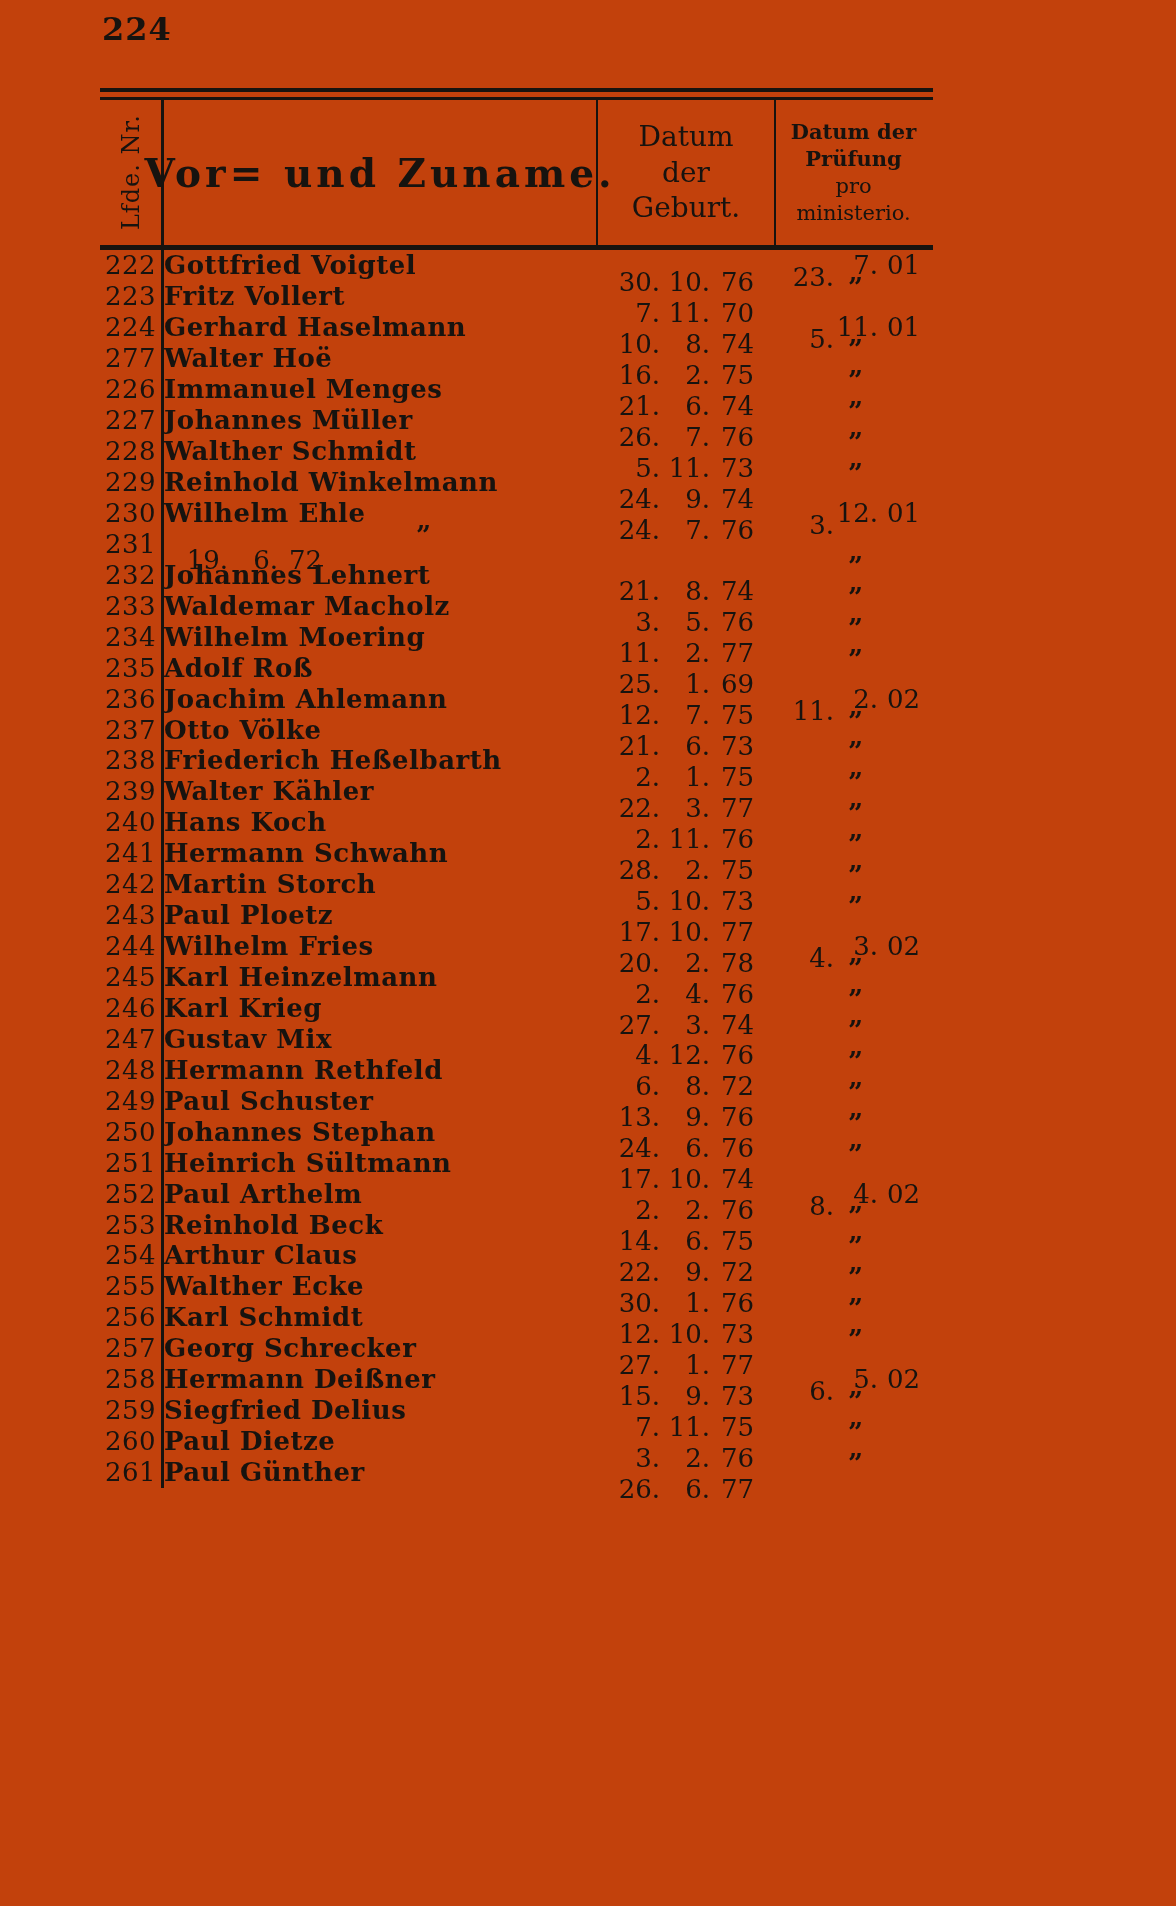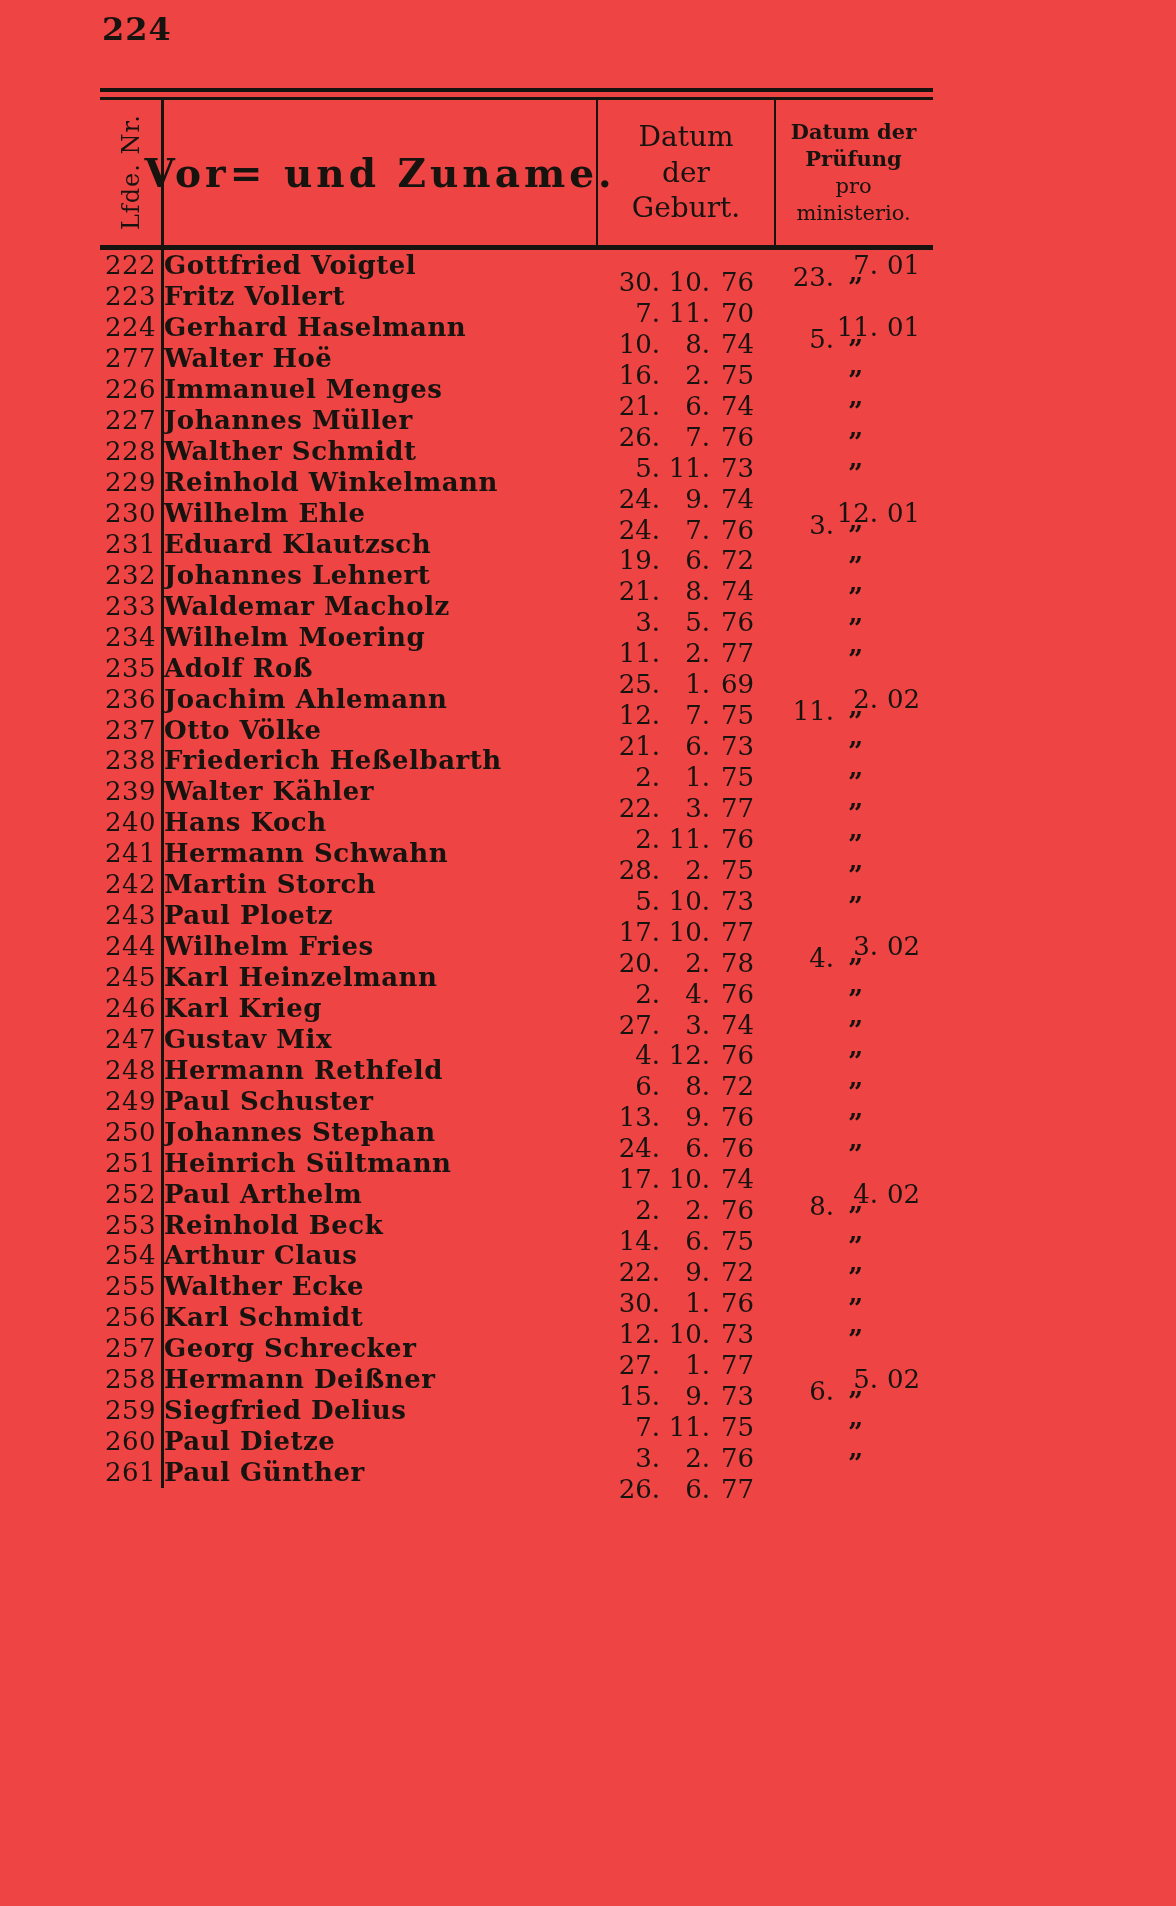--- a/index.html
+++ b/index.html
@@ -1,20 +1,20 @@
 <!DOCTYPE html>
 <html><head>
 <meta charset="utf-8">
 <style>
   * { margin:0; padding:0; box-sizing:border-box; }
   html,body { background:#e8e8e6; }
   .sheet {
     position:relative;
     width:1176px; height:1906px;
-    background:#ef4444;
+    background:#c2410c;
     color:#17130f;
     font-family:"DejaVu Serif", serif;
     overflow:hidden;
   }
   .page-num {
     position:absolute; left:102px; top:10px;
     font-size:32px; font-weight:bold; letter-spacing:1px;
   }
   .reg-table { position:absolute; left:100px; top:88px; width:833px; }
   .rule-a { height:4px; background:#17130f; }
@@ -221,21 +221,20 @@
             <span class="b-y">76</span>
           </div>
           <div class="c-exam">
             <span class="e-d">3.</span>
             <span class="e-m">12.</span>
             <span class="e-y">01</span>
           </div>
         </div>
         <div class="row">
           <div class="c-nr">231</div>
-          <div class="c-name">Eduard Klautzsch</div>
           <div class="c-birth">
             <span class="b-d">19.</span>
             <span class="b-m">6.</span>
             <span class="b-y">72</span>
           </div>
           <div class="c-exam">
             <span class="ditto">”</span>
           </div>
         </div>
         <div class="row">

